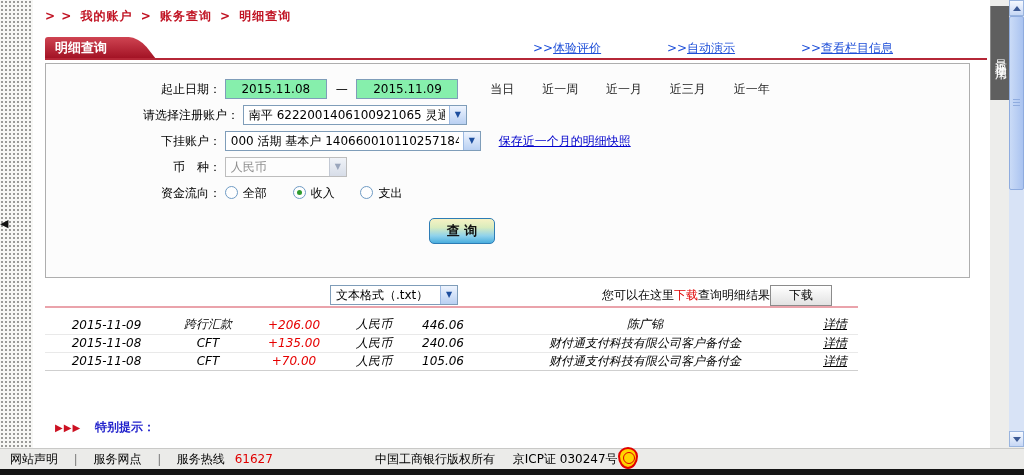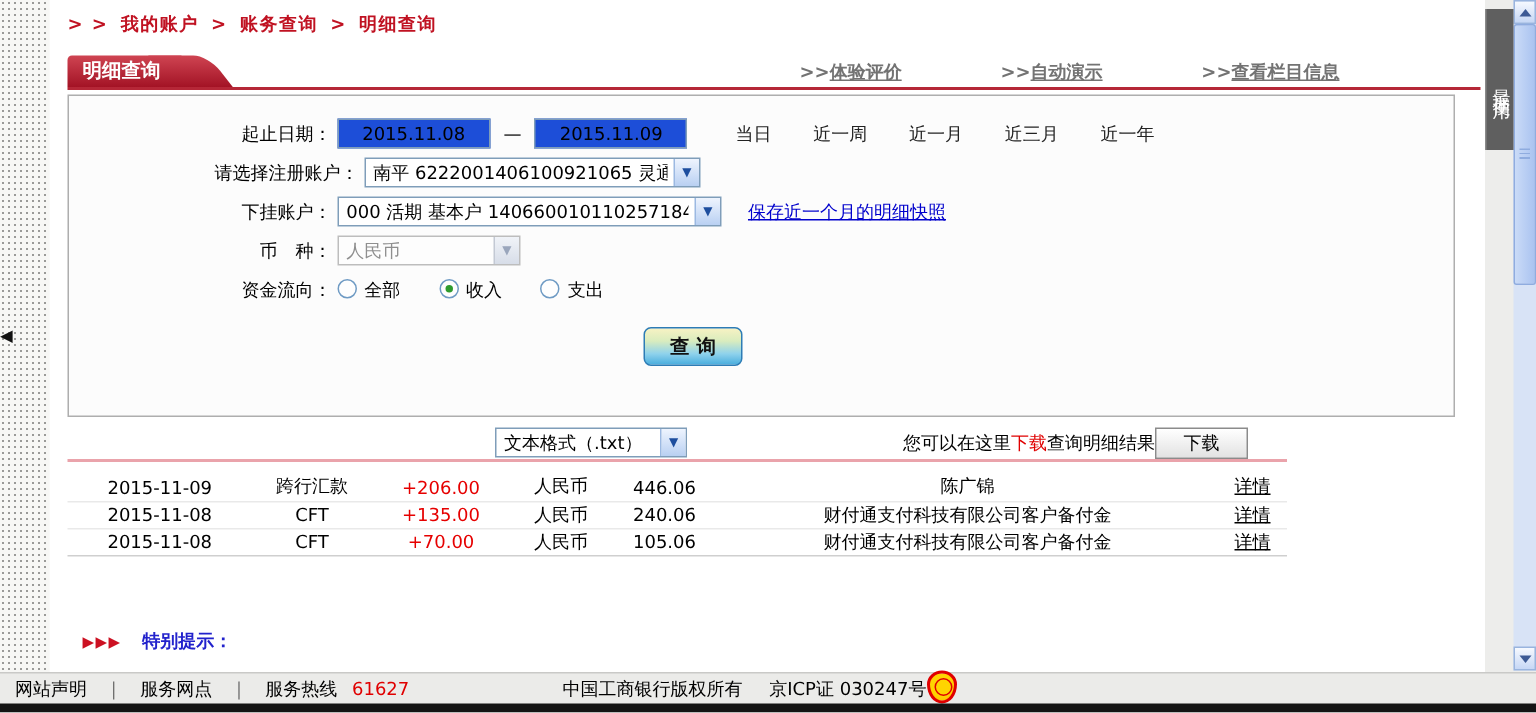--- a/index.html
+++ b/index.html
@@ -14,38 +14,38 @@
   .collapse-arrow { position:absolute; left:0px; top:216px; width:14px; height:16px;
     color:#111; font-size:11px; line-height:16px; cursor:pointer; z-index:5; }
 
   
   .main { position:absolute; left:33px; top:0; width:957px; height:448px; background:#ffffff; }
 
   .breadcrumb { position:absolute; left:12px; top:8px; color:#c01222; font-weight:bold; font-size:12px; letter-spacing:1px; }
   .breadcrumb span { margin-right:3px; }
 
   .top-links { position:absolute; left:500px; top:40px; width:360px; display:flex; justify-content:space-between; }
-  .top-links .lnk { color:#737373; cursor:pointer; white-space:nowrap;font-weight:bold; }
+  .top-links .lnk { color:#1d4ed8; cursor:pointer; white-space:nowrap; }
   .top-links .lnk u { text-decoration:underline; }
 
   .tab { position:absolute; left:12px; top:37px; height:21px; padding:0 14px 0 10px;
     background:linear-gradient(180deg,#cf4452,#a31325); color:#fff; font-weight:bold;
     font-size:13px; line-height:21px; border-radius:3px 0 0 0; z-index:2; }
   .tab::after { content:""; position:absolute; right:-26px; top:0; width:40px; height:21px;
     background:linear-gradient(180deg,#cf4452,#a31325); transform:skewX(38deg); border-radius:0 10px 0 0; z-index:-1; }
   .red-line { position:absolute; left:12px; right:3px; top:58px; height:2px; background:#b52737; }
 
   
   .form-box { position:absolute; left:12px; top:63px; width:925px; height:215px;
     border:1px solid #aeaeae; background:#fcfcfc; }
   .frow { position:absolute; left:0; height:22px; line-height:20px; white-space:nowrap; }
   .flabel { display:inline-block; width:170px; text-align:right; color:#000; }
 
   .xpinput { width:102px; height:20px; border:1px solid #7f9db9; text-align:center;
-    font-size:12px; font-family:inherit; background:#1d4ed8; vertical-align:top; }
+    font-size:12px; font-family:inherit; background:#86efac; vertical-align:top; }
   .dash { display:inline-block; width:22px; text-align:center; }
 
   .shortcuts { display:inline-block; margin-left:28px; }
   .shortcuts span { margin-right:24px; color:#222; cursor:pointer; }
 
   .xpsel { display:inline-flex; align-items:center; justify-content:space-between;
     height:20px; border:1px solid #7f9db9; background:#fff; vertical-align:top; cursor:pointer; }
   .xpsel .txt { padding-left:5px; overflow:hidden; white-space:nowrap; }
   .xpsel .btn { width:17px; height:18px; flex:0 0 17px; margin-left:4px;
     background:linear-gradient(180deg,#eef4fe,#b9d0f2); border-left:1px solid #9cb9e2;
@@ -77,21 +77,21 @@
   .dl-btn { position:absolute; left:737px; top:0; width:62px; height:21px;
     border:1px solid #8b8b8b; background:linear-gradient(180deg,#ffffff,#e2e2e2);
     font-size:12px; font-family:inherit; cursor:pointer; }
 
   .pink-line { position:absolute; left:12px; top:306px; width:813px; height:2px; background:#eaa3ab; }
 
   
   .results { position:absolute; left:12px; top:316px; width:813px; border-collapse:collapse; table-layout:fixed; font-size:12px; }
   .results th { background:#e4e4e4; font-weight:normal; height:17px; padding:1px 2px; }
   .results td { height:18px; text-align:center; border-bottom:1px solid #e9e9e9; padding:0 2px;
-    overflow:hidden; white-space:nowrap; }
+    overflow:hidden; white-space:nowrap;font-style:italic; }
   .results tr:last-child td { border-bottom:1px solid #cfcfcf; }
   .amt { color:#e60000; }
   .detail-link { color:#000000; text-decoration:underline; cursor:pointer; }
 
   .notice { position:absolute; left:22px; top:419px; }
   .notice .arrows { color:#cc1122; font-size:10px; letter-spacing:1px; }
   .notice .txt { color:#2222cc; font-weight:bold; margin-left:10px; }
 
   
   .footer { position:absolute; left:0; top:448px; width:1024px; height:21px;

